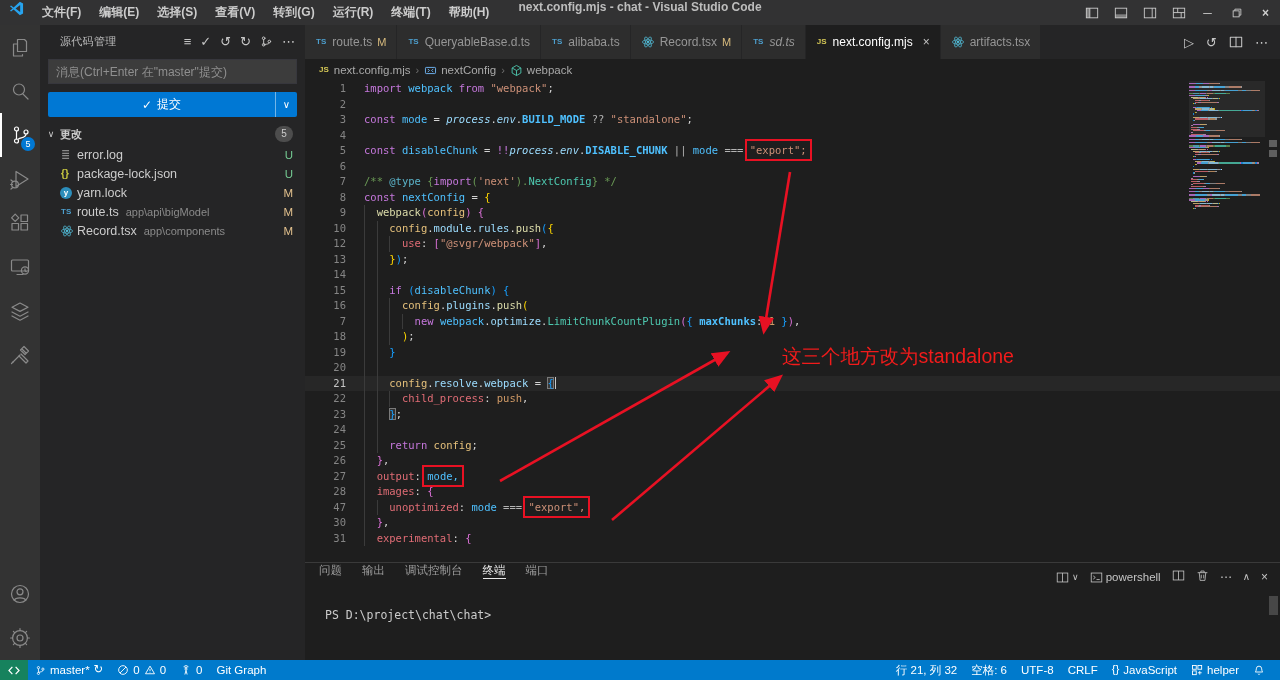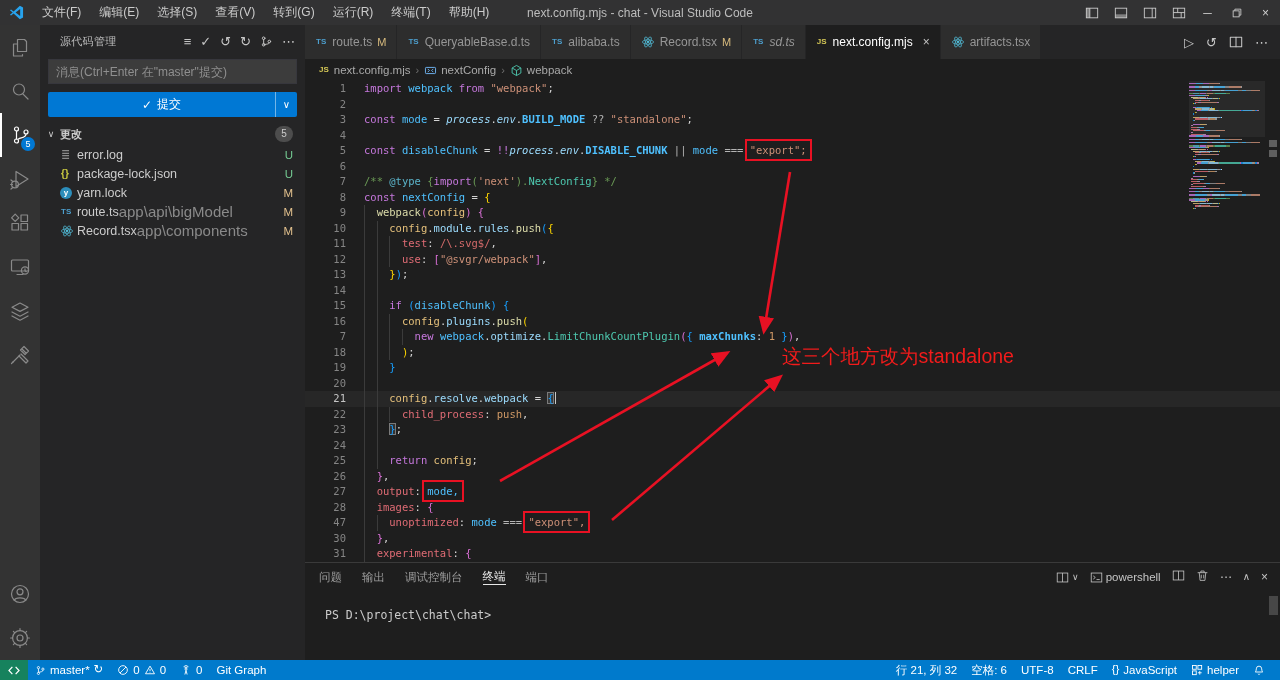--- a/index.html
+++ b/index.html
@@ -2,21 +2,21 @@
 <html><head>
 <meta charset="utf-8">
 <style>
   html,body{margin:0;padding:0;background:#1e1e1e;}
   #app{position:relative;width:1280px;height:680px;overflow:hidden;background:#1e1e1e;
        font-family:"Liberation Sans","DejaVu Sans",sans-serif;color:#cccccc;
        -webkit-font-smoothing:antialiased;}
   .mono{font-family:"DejaVu Sans Mono",monospace;}
 
   
-  .titlebar{height:25px;background:#323233;display:flex;align-items:center;position:relative;font-size:12px;}
+  .titlebar{height:25px;background:#323233;display:flex;position:relative;font-size:12px;font-weight:bold;}
   .logo{width:16px;height:16px;margin:0 8px 0 9px;display:flex;align-items:center;}
   .menus{display:flex;align-items:center;height:100%;}
   .menu-item{padding:0 9px;line-height:25px;color:#cccccc;cursor:default;}
   .win-title{position:absolute;left:50%;transform:translateX(-50%);color:#bdbdbd;white-space:nowrap;}
   .win-controls{margin-left:auto;display:flex;align-items:center;height:100%;}
   .win-btn{width:29px;height:25px;display:flex;align-items:center;justify-content:center;color:#cfcfcf;}
 
   
   .body-row{display:flex;height:635px;}
 
@@ -38,21 +38,21 @@
   .commit-input::placeholder{color:#8f8f8f;}
   .commit-btn{margin:8px 8px 2px;height:25px;background:#0078d4;display:flex;border-radius:2px;overflow:hidden;cursor:pointer;}
   .btn-main{flex:1;display:flex;align-items:center;justify-content:center;gap:5px;color:#ffffff;font-size:12px;}
   .btn-drop{width:21px;border-left:1px solid rgba(255,255,255,.45);display:flex;align-items:center;justify-content:center;color:#ffffff;font-size:10px;}
   .changes-row{height:22px;display:flex;align-items:center;padding:0 12px 0 4px;margin-top:6px;color:#cccccc;font-size:11px;font-weight:700;gap:2px;}
   .chev{font-size:9px;color:#cccccc;width:14px;text-align:center;font-weight:400;}
   .badge-pill{margin-left:auto;background:#4d4d4d;border-radius:10px;min-width:18px;height:16px;line-height:16px;text-align:center;
               font-size:10px;font-weight:400;color:#cccccc;padding:0 4px;box-sizing:border-box;}
   .file-row{height:19px;display:flex;align-items:center;padding:0 12px 0 20px;font-size:12.5px;color:#cccccc;white-space:nowrap;}
   .file-icon{width:17px;flex:none;display:flex;align-items:center;}
-  .file-path{color:#8a8a8a;font-size:15px;margin-left:0;overflow:hidden;text-overflow:ellipsis;flex:1;}
+  .file-path{color:#8a8a8a;font-size:11px;margin-left:7px;overflow:hidden;text-overflow:ellipsis;flex:1;}
   .file-status{margin-left:auto;font-size:11.5px;padding-left:6px;}
   .st-U{color:#73c991;} .st-M{color:#e2c08d;}
 
   
   .fic{display:inline-block;font-size:8px;font-weight:700;line-height:1;padding:1px 1px;border-radius:1px;}
   .fic.ts{color:#4d9fce;} .fic.js{color:#d4c756;}
   .fic.json{color:#cbcb41;font-size:10px;font-weight:700;}
   .fic.log{color:#8a8a8a;font-size:11px;}
   .fic.yarn{background:#2c8ebb;color:#fff;width:10px;height:10px;border-radius:50%;font-size:8px;text-align:center;line-height:10px;}
 
@@ -90,21 +90,21 @@
 
   .minimap{position:absolute;top:2px;right:15px;width:76px;overflow:hidden;}
   .mm-row{height:1.7px;white-space:nowrap;overflow:hidden;}
   .mm-tok{display:inline-block;height:1.2px;vertical-align:top;opacity:.8;}
   .mm-slider{position:absolute;top:0;right:15px;width:76px;height:56px;background:rgba(255,255,255,.05);}
   .overview{position:absolute;top:0;right:0;width:14px;bottom:0;}
   .ov-thumb{position:absolute;right:3px;width:8px;background:#5f5f5f;}
 
   
   .panel{height:97px;flex:none;border-top:1px solid #3a3a3a;background:#1e1e1e;position:relative;}
-  .panel-tabs{height:28px;display:flex;align-items:center;padding:0 14px;gap:20px;font-size:11.5px;color:#9d9d9d;}
+  .panel-tabs{height:28px;display:flex;align-items:flex-start;padding:0 14px;gap:20px;font-size:11.5px;color:#9d9d9d;}
   .ptab{display:flex;align-items:center;cursor:pointer;box-sizing:border-box;}
   .ptab.active{color:#e7e7e7;border-bottom:1px solid #e7e7e7;}
   .panel-toolbar{position:absolute;right:12px;top:0;height:28px;display:flex;align-items:center;gap:11px;color:#c5c5c5;font-size:12px;}
   .pt-group{display:flex;align-items:center;gap:3px;}
   .terminal-line{padding:16px 0 0 20px;font:11.5px/16px "DejaVu Sans Mono",monospace;color:#cccccc;}
   .term-scroll{position:absolute;right:2px;top:33px;width:9px;height:19px;background:#474747;}
 
   
   .statusbar{height:20px;background:#007acc;display:flex;align-items:center;color:#ffffff;font-size:11.5px;}
   .remote-block{background:#16825d;height:100%;display:flex;align-items:center;padding:0 10px;flex:none;}
@@ -508,27 +508,20 @@
               <div class="guide" style="left: 59px;"></div>
               <span class="ct"><span class="tk-p">  </span><span class="tk-m">webpack</span><span class="tk-d2">(</span><span class="tk-ob">config</span><span class="tk-d2">)</span><span class="tk-p"> </span><span class="tk-d2">{</span></span>
             </div>
             <div class="code-row">
               <span class="ln">10</span>
               <div class="guide" style="left: 59px;"></div>
               <div class="guide" style="left: 71.65px;"></div>
               <span class="ct"><span class="tk-p">    </span><span class="tk-ob">config</span><span class="tk-p">.</span><span class="tk-pr">module</span><span class="tk-p">.</span><span class="tk-pr">rules</span><span class="tk-p">.</span><span class="tk-m">push</span><span class="tk-d3">(</span><span class="tk-d1">{</span></span>
             </div>
             <div class="code-row">
-              <span class="ln">11</span>
-              <div class="guide" style="left: 59px;"></div>
-              <div class="guide" style="left: 71.65px;"></div>
-              <div class="guide" style="left: 84.3px;"></div>
-              <span class="ct"><span class="tk-p">      </span><span class="tk-pk">test</span><span class="tk-p">: </span><span class="tk-re">/\.svg$/</span><span class="tk-p">,</span></span>
-            </div>
-            <div class="code-row">
               <span class="ln">12</span>
               <div class="guide" style="left: 59px;"></div>
               <div class="guide" style="left: 71.65px;"></div>
               <div class="guide" style="left: 84.3px;"></div>
               <span class="ct"><span class="tk-p">      </span><span class="tk-pk">use</span><span class="tk-p">: </span><span class="tk-d2">[</span><span class="tk-s">"@svgr/webpack"</span><span class="tk-d2">]</span><span class="tk-p">,</span></span>
             </div>
             <div class="code-row">
               <span class="ln">13</span>
               <div class="guide" style="left: 59px;"></div>
               <div class="guide" style="left: 71.65px;"></div>

